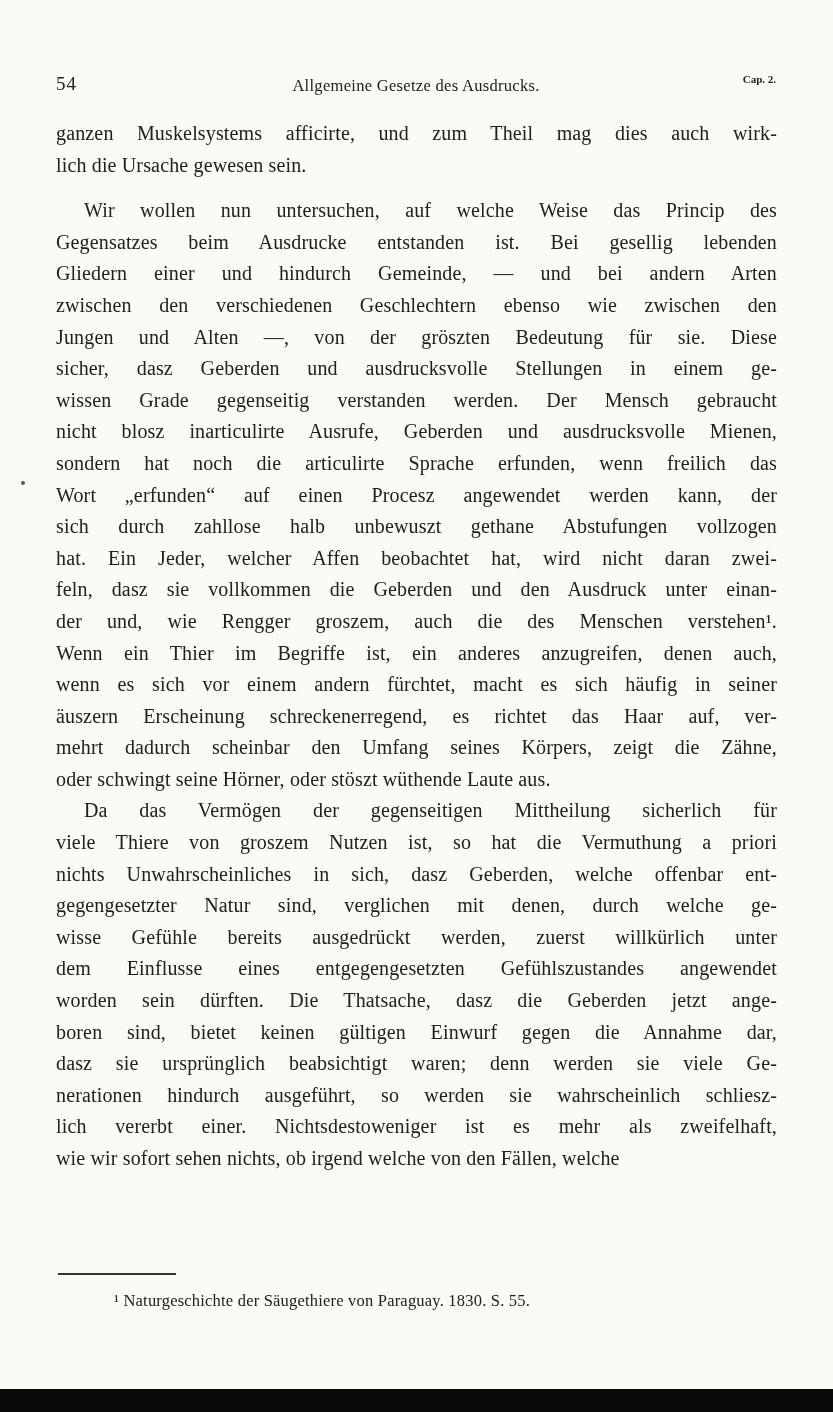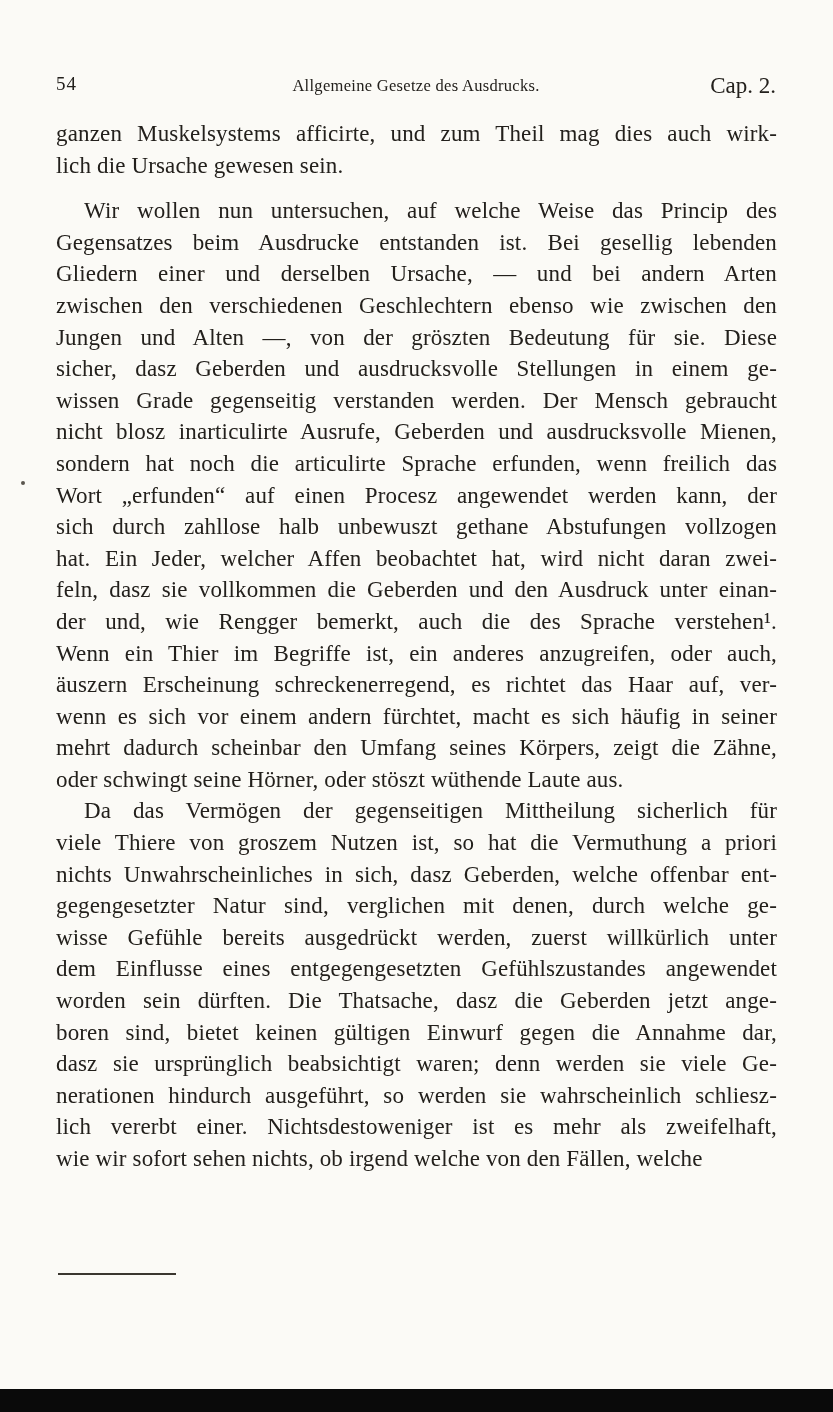--- a/index.html
+++ b/index.html
@@ -40,28 +40,29 @@
     left: 0;
     right: 0;
     text-align: center;
     letter-spacing: 0.3px;
     font-family: Liberation Serif, serif;
   }
   .header .chapter {
     position: absolute;
     right: 0;
     top: -3px;
-    font-size: 23px;
+    font-size: 11px;
+    font-weight: bold;
   }
   .text-block {
     position: absolute;
     top: 118px;
     left: 56px;
     width: 721px;
-    font-size: 23px;
+    font-size: 20px;
     line-height: 31.6px;
   }
   .paragraph { }
   .paragraph.gap-before {
     margin-top: 14px;
   }
   .line {
     text-align: justify;
     text-align-last: justify;
     letter-spacing: 0.15px;
@@ -125,35 +126,35 @@
   <div class="margin-mark"></div>
 
   <div class="text-block">
       <div class="paragraph">
         <div class="line">ganzen Muskelsystems afficirte, und zum Theil mag dies auch wirk-</div>
         <div class="line last-line">lich die Ursache gewesen sein.</div>
       </div>
       <div class="paragraph gap-before">
         <div class="line indent">Wir wollen nun untersuchen, auf welche Weise das Princip des</div>
         <div class="line">Gegensatzes beim Ausdrucke entstanden ist.  Bei gesellig lebenden</div>
-        <div class="line">Gliedern einer und derselben Ursache, — und bei andern Arten</div>
+        <div class="line">Gliedern einer und hindurch Gemeinde, — und bei andern Arten</div>
         <div class="line">zwischen den verschiedenen Geschlechtern ebenso wie zwischen den</div>
         <div class="line">Jungen und Alten —, von der gröszten Bedeutung für sie.  Diese</div>
         <div class="line">sicher, dasz Geberden und ausdrucksvolle Stellungen in einem ge-</div>
         <div class="line">wissen Grade gegenseitig verstanden werden.  Der Mensch gebraucht</div>
         <div class="line">nicht blosz inarticulirte Ausrufe, Geberden und ausdrucksvolle Mienen,</div>
         <div class="line">sondern hat noch die articulirte Sprache erfunden, wenn freilich das</div>
         <div class="line">Wort „erfunden“ auf einen Procesz angewendet werden kann, der</div>
         <div class="line">sich durch zahllose halb unbewuszt gethane Abstufungen vollzogen</div>
         <div class="line">hat.  Ein Jeder, welcher Affen beobachtet hat, wird nicht daran zwei-</div>
         <div class="line">feln, dasz sie vollkommen die Geberden und den Ausdruck unter einan-</div>
-        <div class="line">der und, wie Rengger bemerkt, auch die des Sprache verstehen¹.</div>
-        <div class="line">Wenn ein Thier im Begriffe ist, ein anderes anzugreifen, oder auch,</div>
+        <div class="line">der und, wie Rengger groszem, auch die des Menschen verstehen¹.</div>
+        <div class="line">Wenn ein Thier im Begriffe ist, ein anderes anzugreifen, denen auch,</div>
+        <div class="line">wenn es sich vor einem andern fürchtet, macht es sich häufig in seiner</div>
         <div class="line">äuszern Erscheinung schreckenerregend, es richtet das Haar auf, ver-</div>
-        <div class="line">wenn es sich vor einem andern fürchtet, macht es sich häufig in seiner</div>
         <div class="line">mehrt dadurch scheinbar den Umfang seines Körpers, zeigt die Zähne,</div>
         <div class="line last-line">oder schwingt seine Hörner, oder stöszt wüthende Laute aus.</div>
       </div>
       <div class="paragraph">
         <div class="line indent">Da das Vermögen der gegenseitigen Mittheilung sicherlich für</div>
         <div class="line">viele Thiere von groszem Nutzen ist, so hat die Vermuthung a priori</div>
         <div class="line">nichts Unwahrscheinliches in sich, dasz Geberden, welche offenbar ent-</div>
         <div class="line">gegengesetzter Natur sind, verglichen mit denen, durch welche ge-</div>
         <div class="line">wisse Gefühle bereits ausgedrückt werden, zuerst willkürlich unter</div>
         <div class="line">dem Einflusse eines entgegengesetzten Gefühlszustandes angewendet</div>
@@ -161,16 +162,19 @@
         <div class="line">boren sind, bietet keinen gültigen Einwurf gegen die Annahme dar,</div>
         <div class="line">dasz sie ursprünglich beabsichtigt waren; denn werden sie viele Ge-</div>
         <div class="line">nerationen hindurch ausgeführt, so werden sie wahrscheinlich schliesz-</div>
         <div class="line">lich vererbt einer.  Nichtsdestoweniger ist es mehr als zweifelhaft,</div>
         <div class="line last-line">wie wir sofort sehen nichts, ob irgend welche von den Fällen, welche</div>
       </div>
     </div>
 
   <div class="footnote-rule"></div>
 
+  <div class="footnote">
+    <div class="footnote-text">¹ Naturgeschichte der Säugethiere von Paraguay.  1830.  S. 55.</div>
+  </div>
 
   <div class="bottom-bar"></div>
 
 </div>
 
 </body></html>

